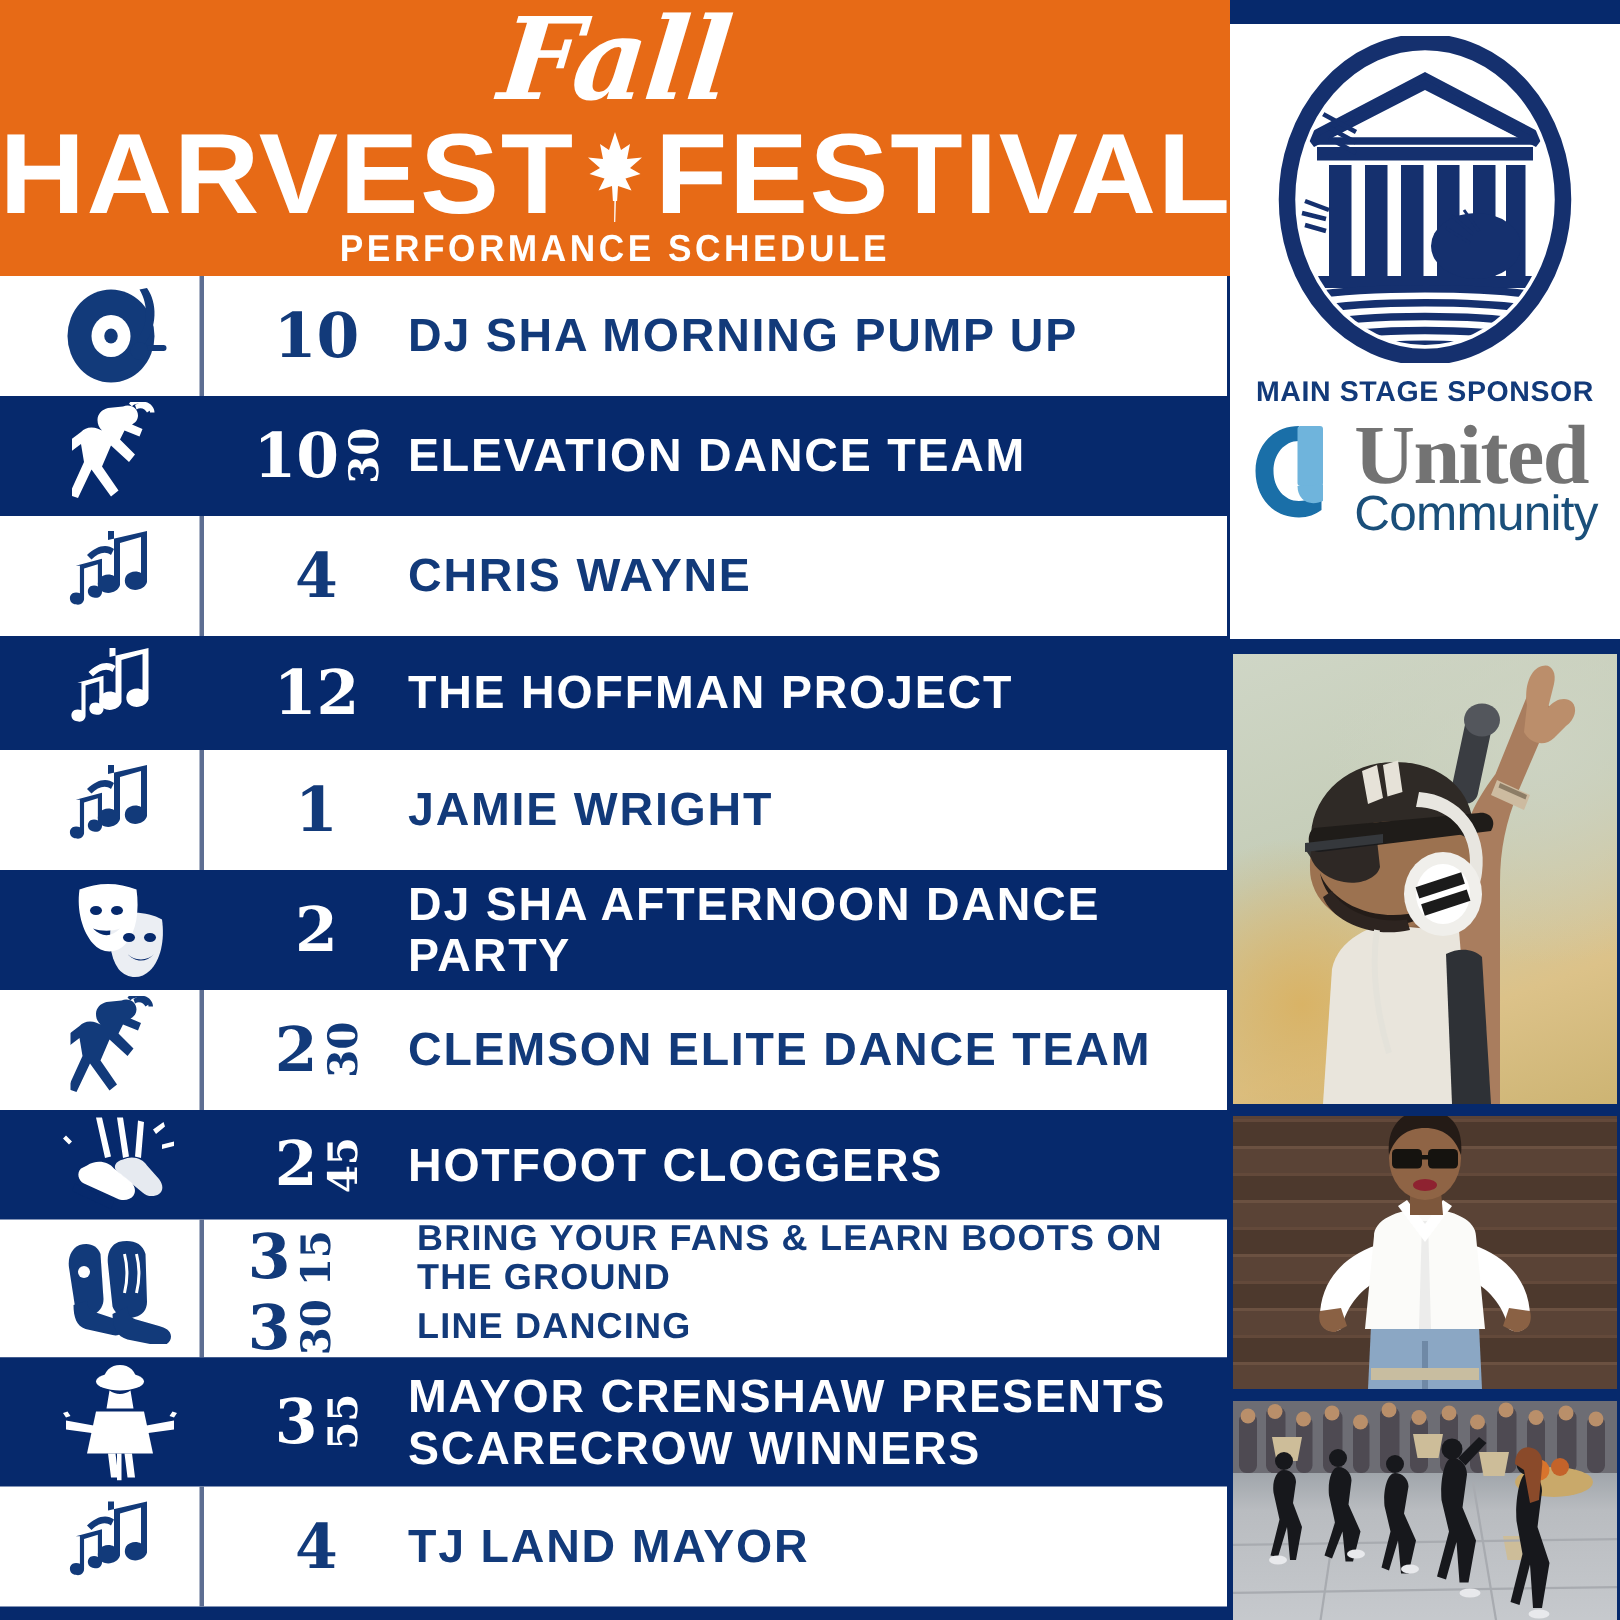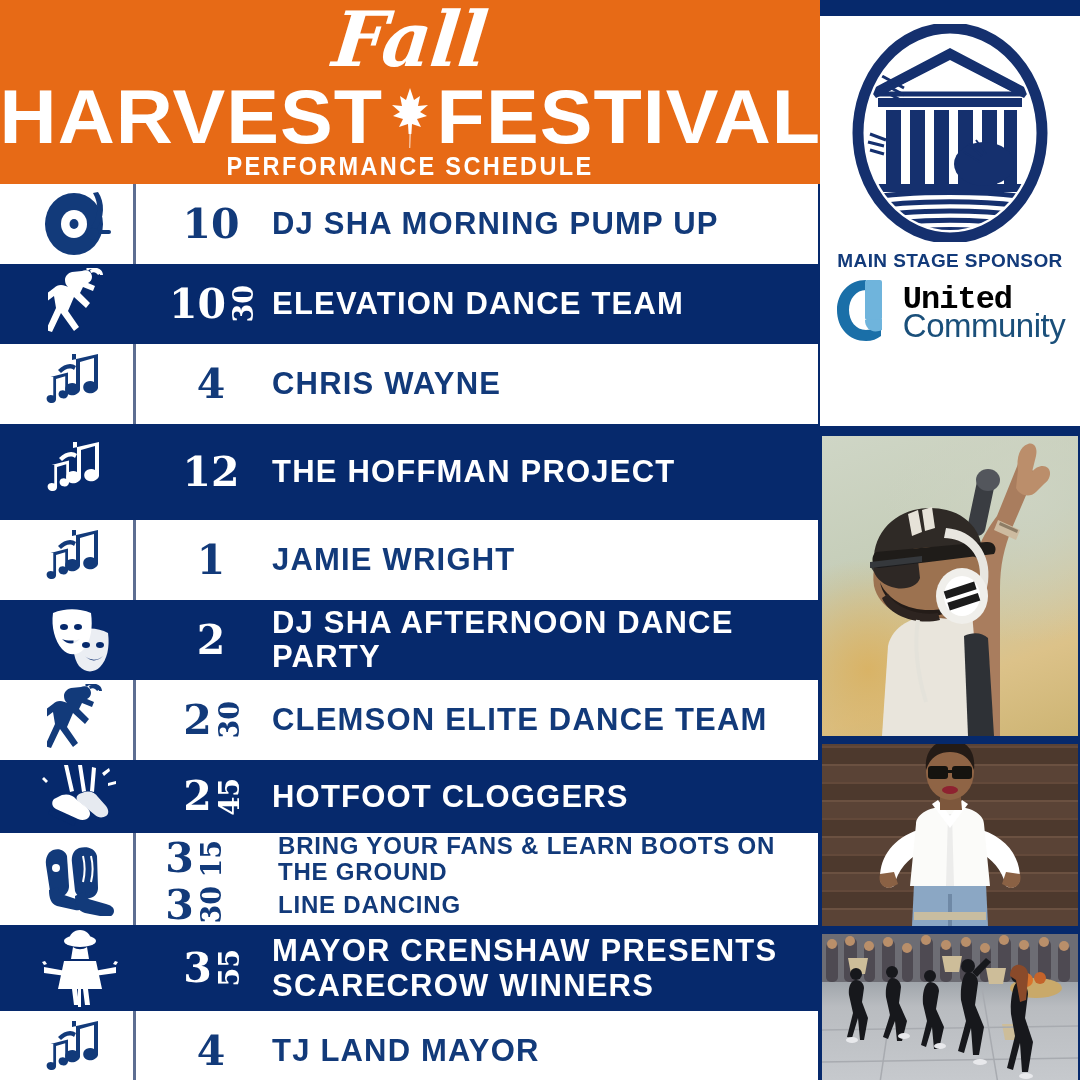--- a/index.html
+++ b/index.html
@@ -161,22 +161,22 @@
     font-family:"Liberation Sans", sans-serif;
     font-weight:700;
     font-size:19px;
     letter-spacing:0.4px;
     color:#123a7a;
     text-align:center;
   }
   #uc-logo { margin-top:6px; display:flex; align-items:center; gap:6px; }
   #uc-text { display:flex; flex-direction:column; line-height:0.92; }
   #uc-united {
-    font-family:Liberation Mono, monospace;
-    font-weight:700; font-size:32px; color:#000000; letter-spacing:-1px;
+    font-family:Liberation Serif, serif;
+    font-weight:700; font-size:56px; color:#737373; letter-spacing:-1px;
   }
   #uc-community {
     font-family:"Liberation Sans", sans-serif;
     font-weight:400; font-size:33px; color:#1a4f7a; letter-spacing:-0.5px;
     margin-top:-4px;
   }
 
   .photo { position:absolute; left:2px; width:256px; overflow:hidden; }
   #photo-dj      { top:420px;  height:300px; }
   #photo-host    { top:728px;  height:182px; }
@@ -272,21 +272,21 @@
         </div>
         <div class="cell-body">
           <div class="cell-time">
             <span class="hour">4</span>
             <span class="min"></span>
           </div>
           <div class="cell-name">CHRIS WAYNE</div>
         </div>
       </div>
 
-      <div class="row dark" style="height:96px">
+      <div class="row dark" style="height:76px">
         <div class="cell-icon">
           <svg width="66" height="68" viewBox="0 0 66 68">
             <path d="M26 4 l4 0 0 30 c-3-2-8-1-10 2 c-2 4 0 8 4 9 c4 1 9-1 10-5 l0-28 14-4 0 24 c-3-2-8-1-10 2 c-2 4 0 8 4 9 c4 1 9-1 10-5 l0-34 -26 6z"></path>
             <path d="M12 20 c6-6 13-8 18-4 l-2 4 c-4-3-9-1-13 3z"></path>
             <path d="M6 36 l3 0 0 20 c-2-1-6-1-7 2 c-1 3 1 6 4 6 c3 1 6-1 6-4 l0-22 10-3 0 16 c-2-1-6-1-7 2 c-1 3 1 6 4 6 c3 1 6-1 6-4 l0-24 -19 5z" transform="translate(-1,-6) scale(0.92)"></path>
           </svg>
         </div>
         <div class="cell-body">
           <div class="cell-time">
             <span class="hour">12</span>

